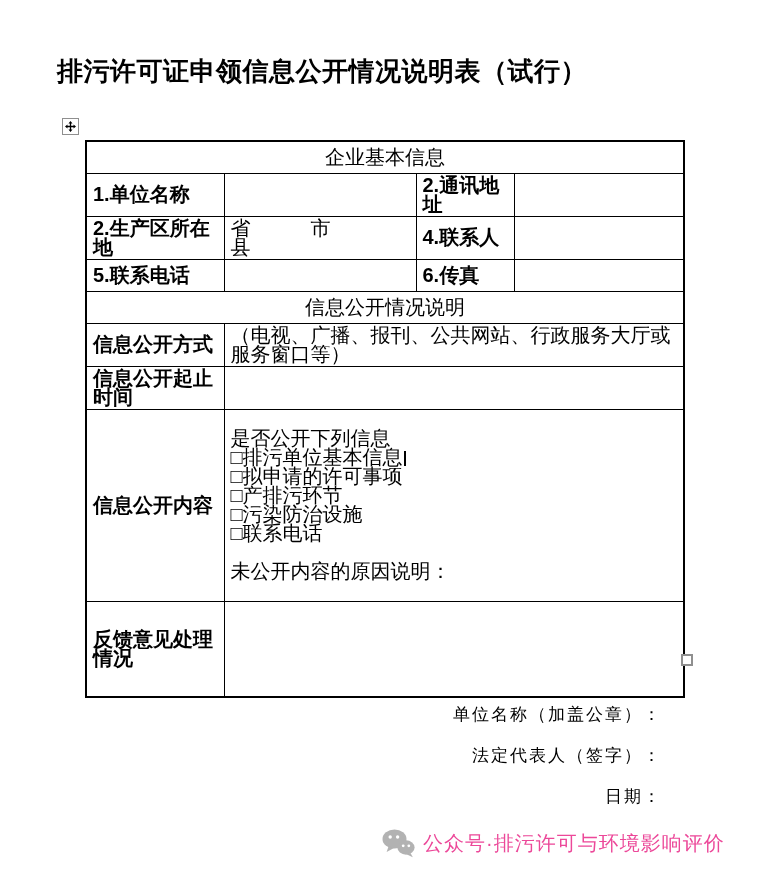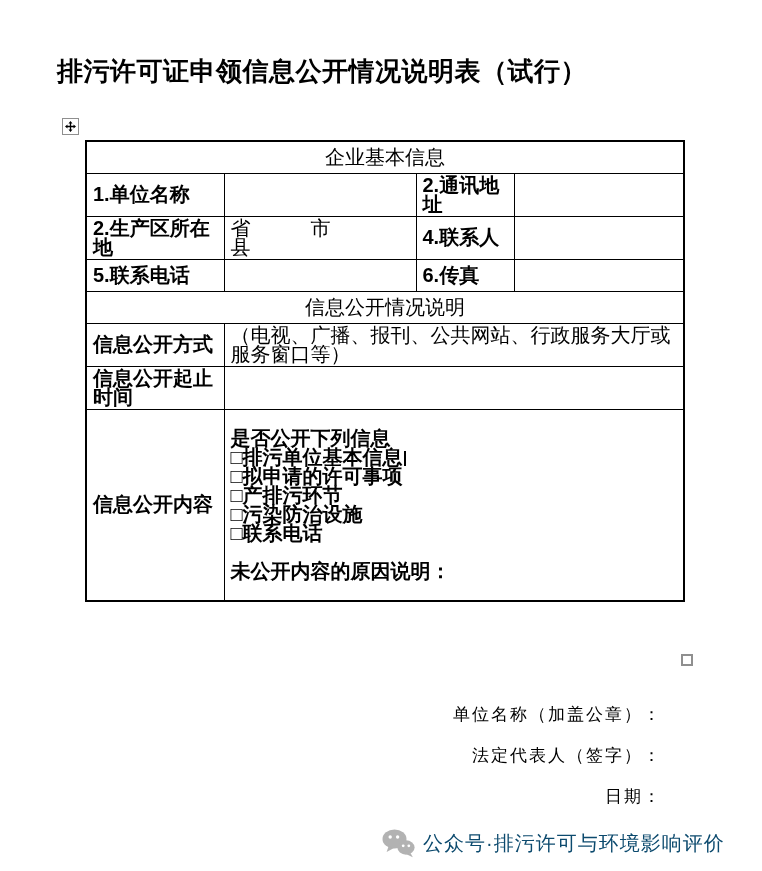--- a/index.html
+++ b/index.html
@@ -21,40 +21,40 @@
     position:absolute;left:85px;top:140px;width:598px;
     border-collapse:collapse;table-layout:fixed;
     border:2px solid #000;
   }
   table.form td{
     border:1px solid #000;font-size:20px;padding:2px 6px;
     vertical-align:middle;overflow:hidden;line-height:19px;
   }
   td.sec-header{text-align:center;font-weight:normal;padding:2px 0;}
   td.lbl{font-weight:bold;}
-  td.content-cell{vertical-align:top;padding:4px 9px;line-height:19.5px;font-weight:bold;}
+  td.content-cell{vertical-align:top;padding:4px 9px;line-height:19.5px;}
   .blank-line{height:19.5px;}
   .text-cursor{
     display:inline-block;width:2px;height:15px;background:#000;
     vertical-align:-2px;margin-left:1px;
   }
   .resize-handle{
     position:absolute;left:681px;top:654px;width:8px;height:8px;
     border:2px solid #8f8f8f;background:#fff;cursor:nwse-resize;
   }
   .signature-block{
     position:absolute;top:704px;right:100px;text-align:right;
     font-family:"Liberation Serif",serif;font-size:17px;letter-spacing:2px;
     white-space:nowrap;
   }
   .signature-block .sig-line{height:41px;line-height:22px;}
   .watermark{
     position:absolute;left:382px;top:827px;height:32px;
     display:flex;align-items:center;gap:8px;
-    color:#0c4a6e;font-size:20px;letter-spacing:1px;white-space:nowrap;
+    color:#ec4899;font-size:20px;letter-spacing:1px;white-space:nowrap;
   }
 </style>
 </head>
 <body>
 
 <div class="doc-title">排污许可证申领信息公开情况说明表（试行）</div>
 
 <div class="move-handle">
   <span style="display:flex;">
     <svg width="11" height="11" viewBox="0 0 12 12">
@@ -109,20 +109,24 @@
       <div>是否公开下列信息</div>
       <div><span>□排污单位基本信息</span><span class="text-cursor"></span></div>
       <div>□拟申请的许可事项</div>
       <div>□产排污环节</div>
       <div>□污染防治设施</div>
       <div>□联系电话</div>
       <div class="blank-line"></div>
       <div>未公开内容的原因说明：</div>
     </td>
   </tr>
+  <tr style="height:96px">
+    <td class="lbl">反馈意见处理情况</td>
+    <td colspan="3"></td>
+  </tr>
 </tbody>
   </table>
 
 <div class="resize-handle"></div>
 
 <div class="signature-block">
   <div class="sig-line">单位名称（加盖公章）：</div>
   <div class="sig-line">法定代表人（签字）：</div>
   <div class="sig-line">日期：</div>
 </div>

